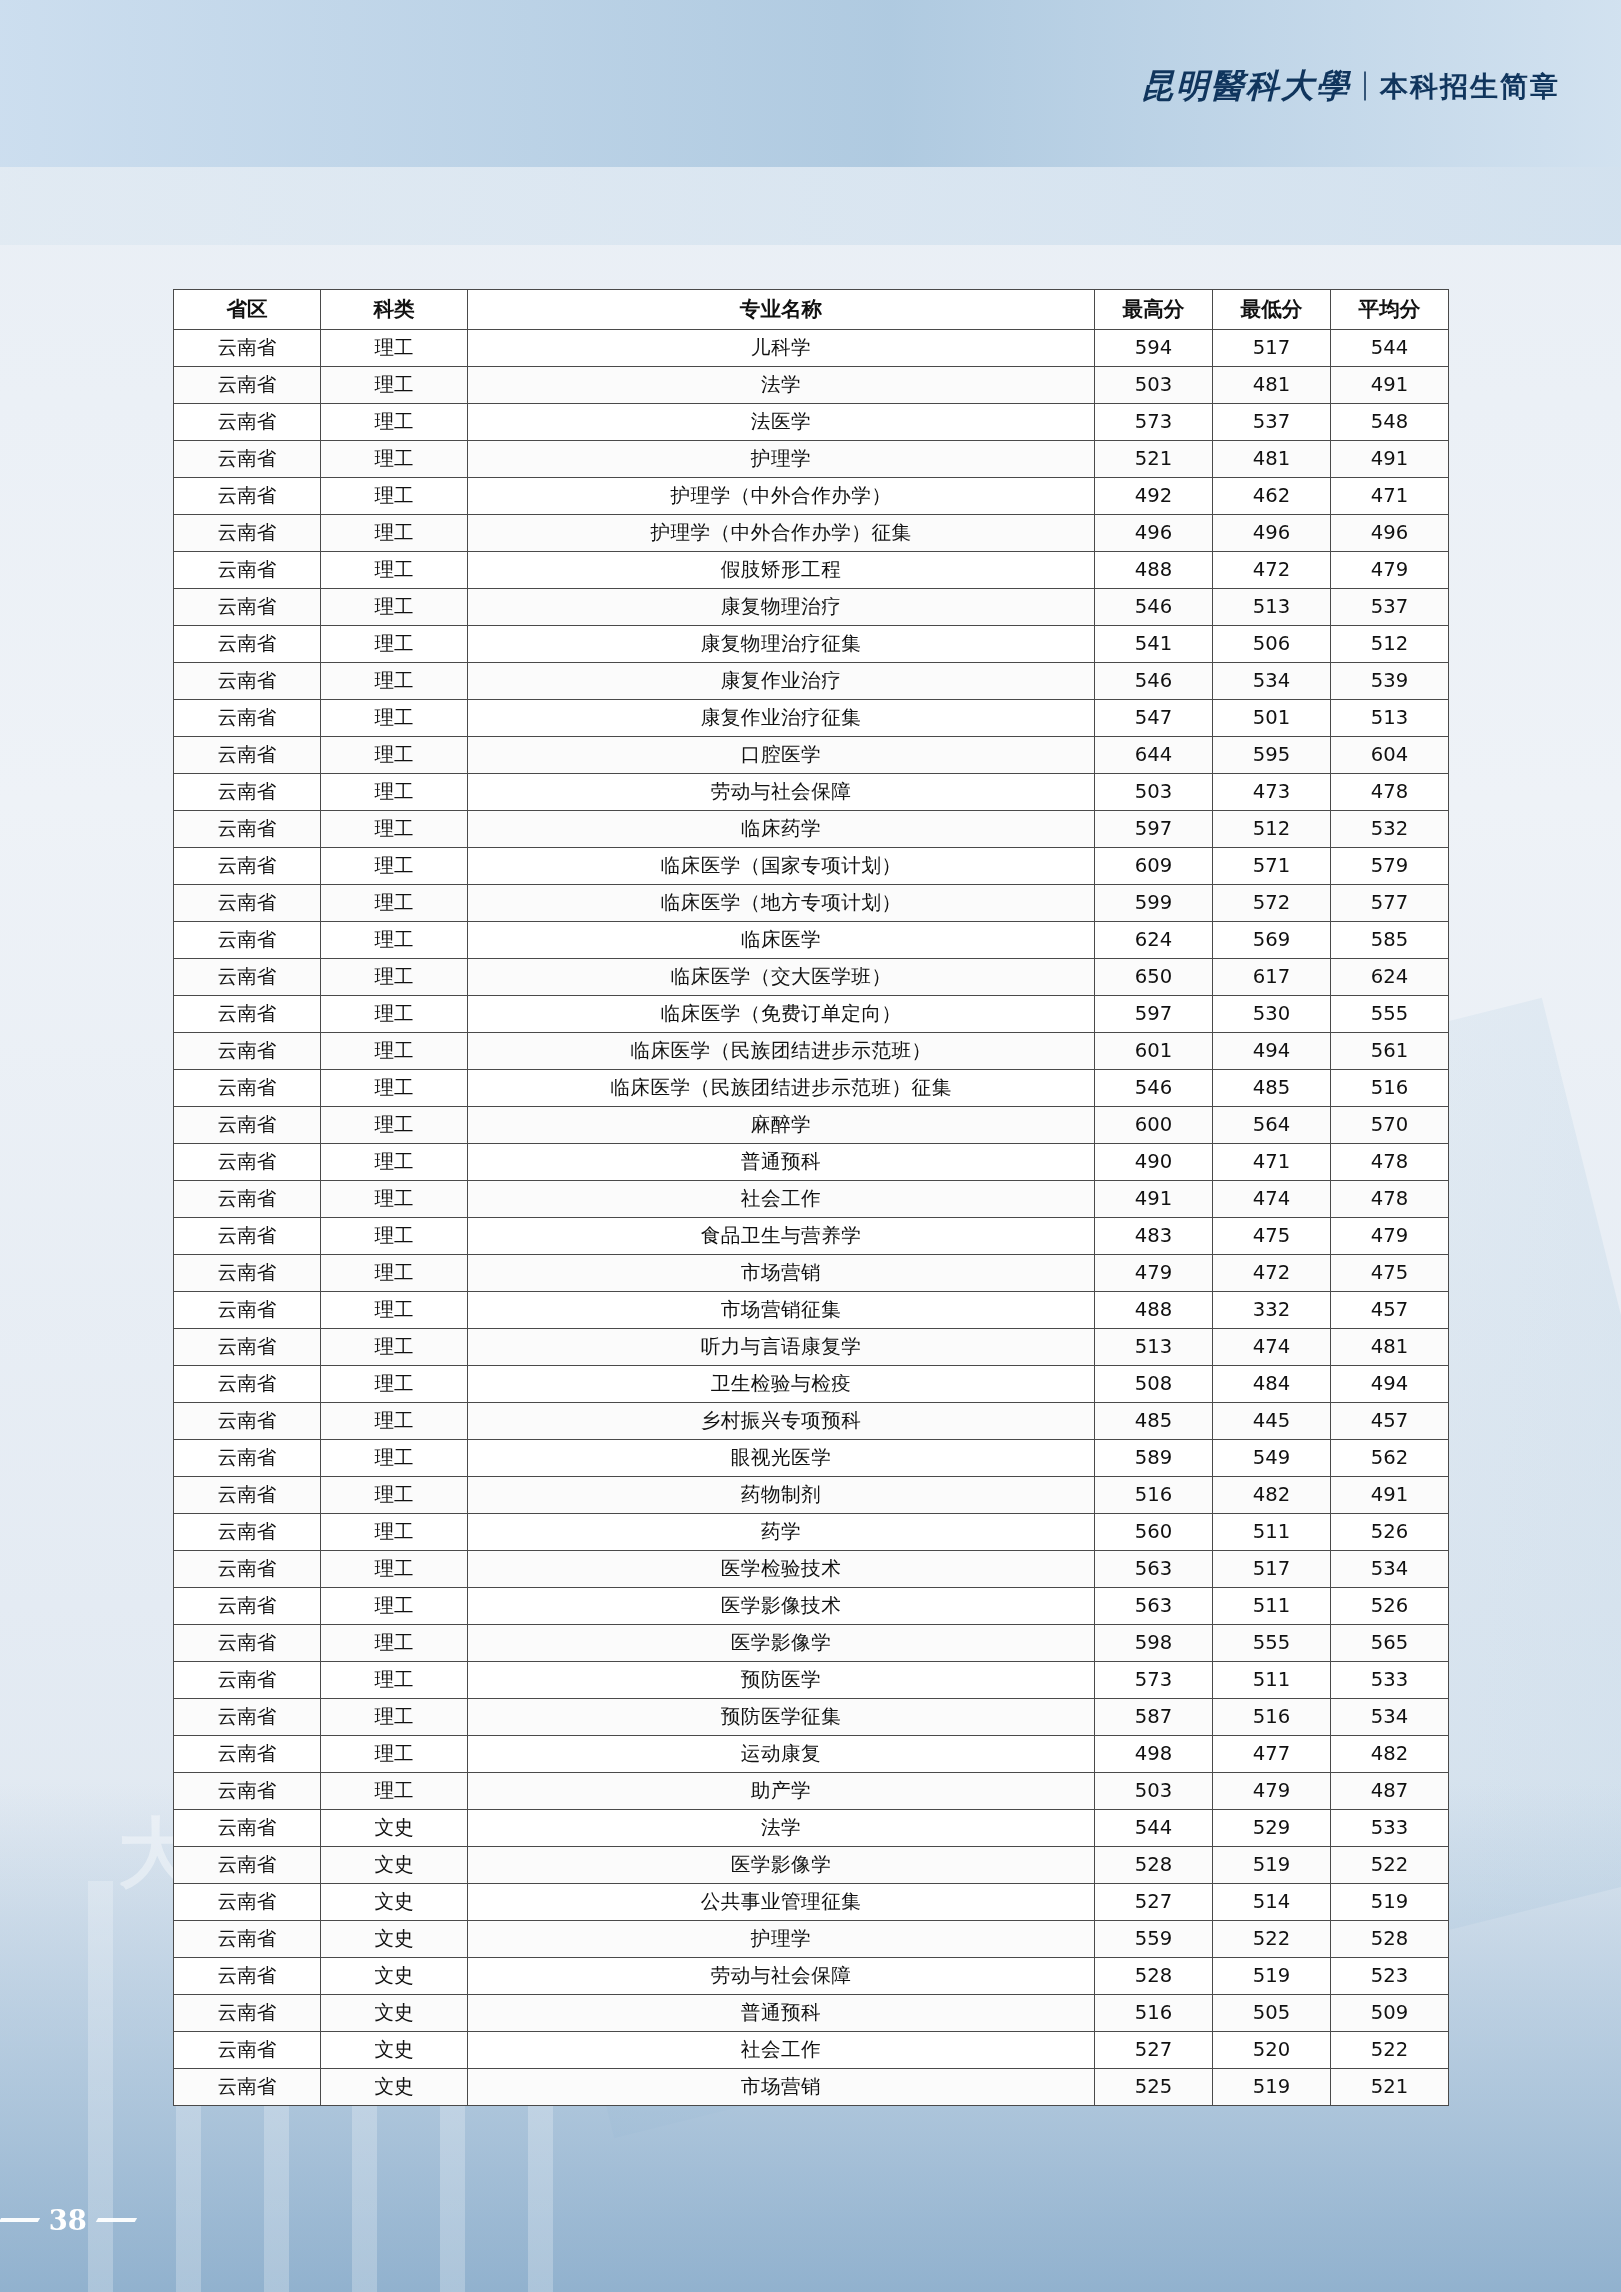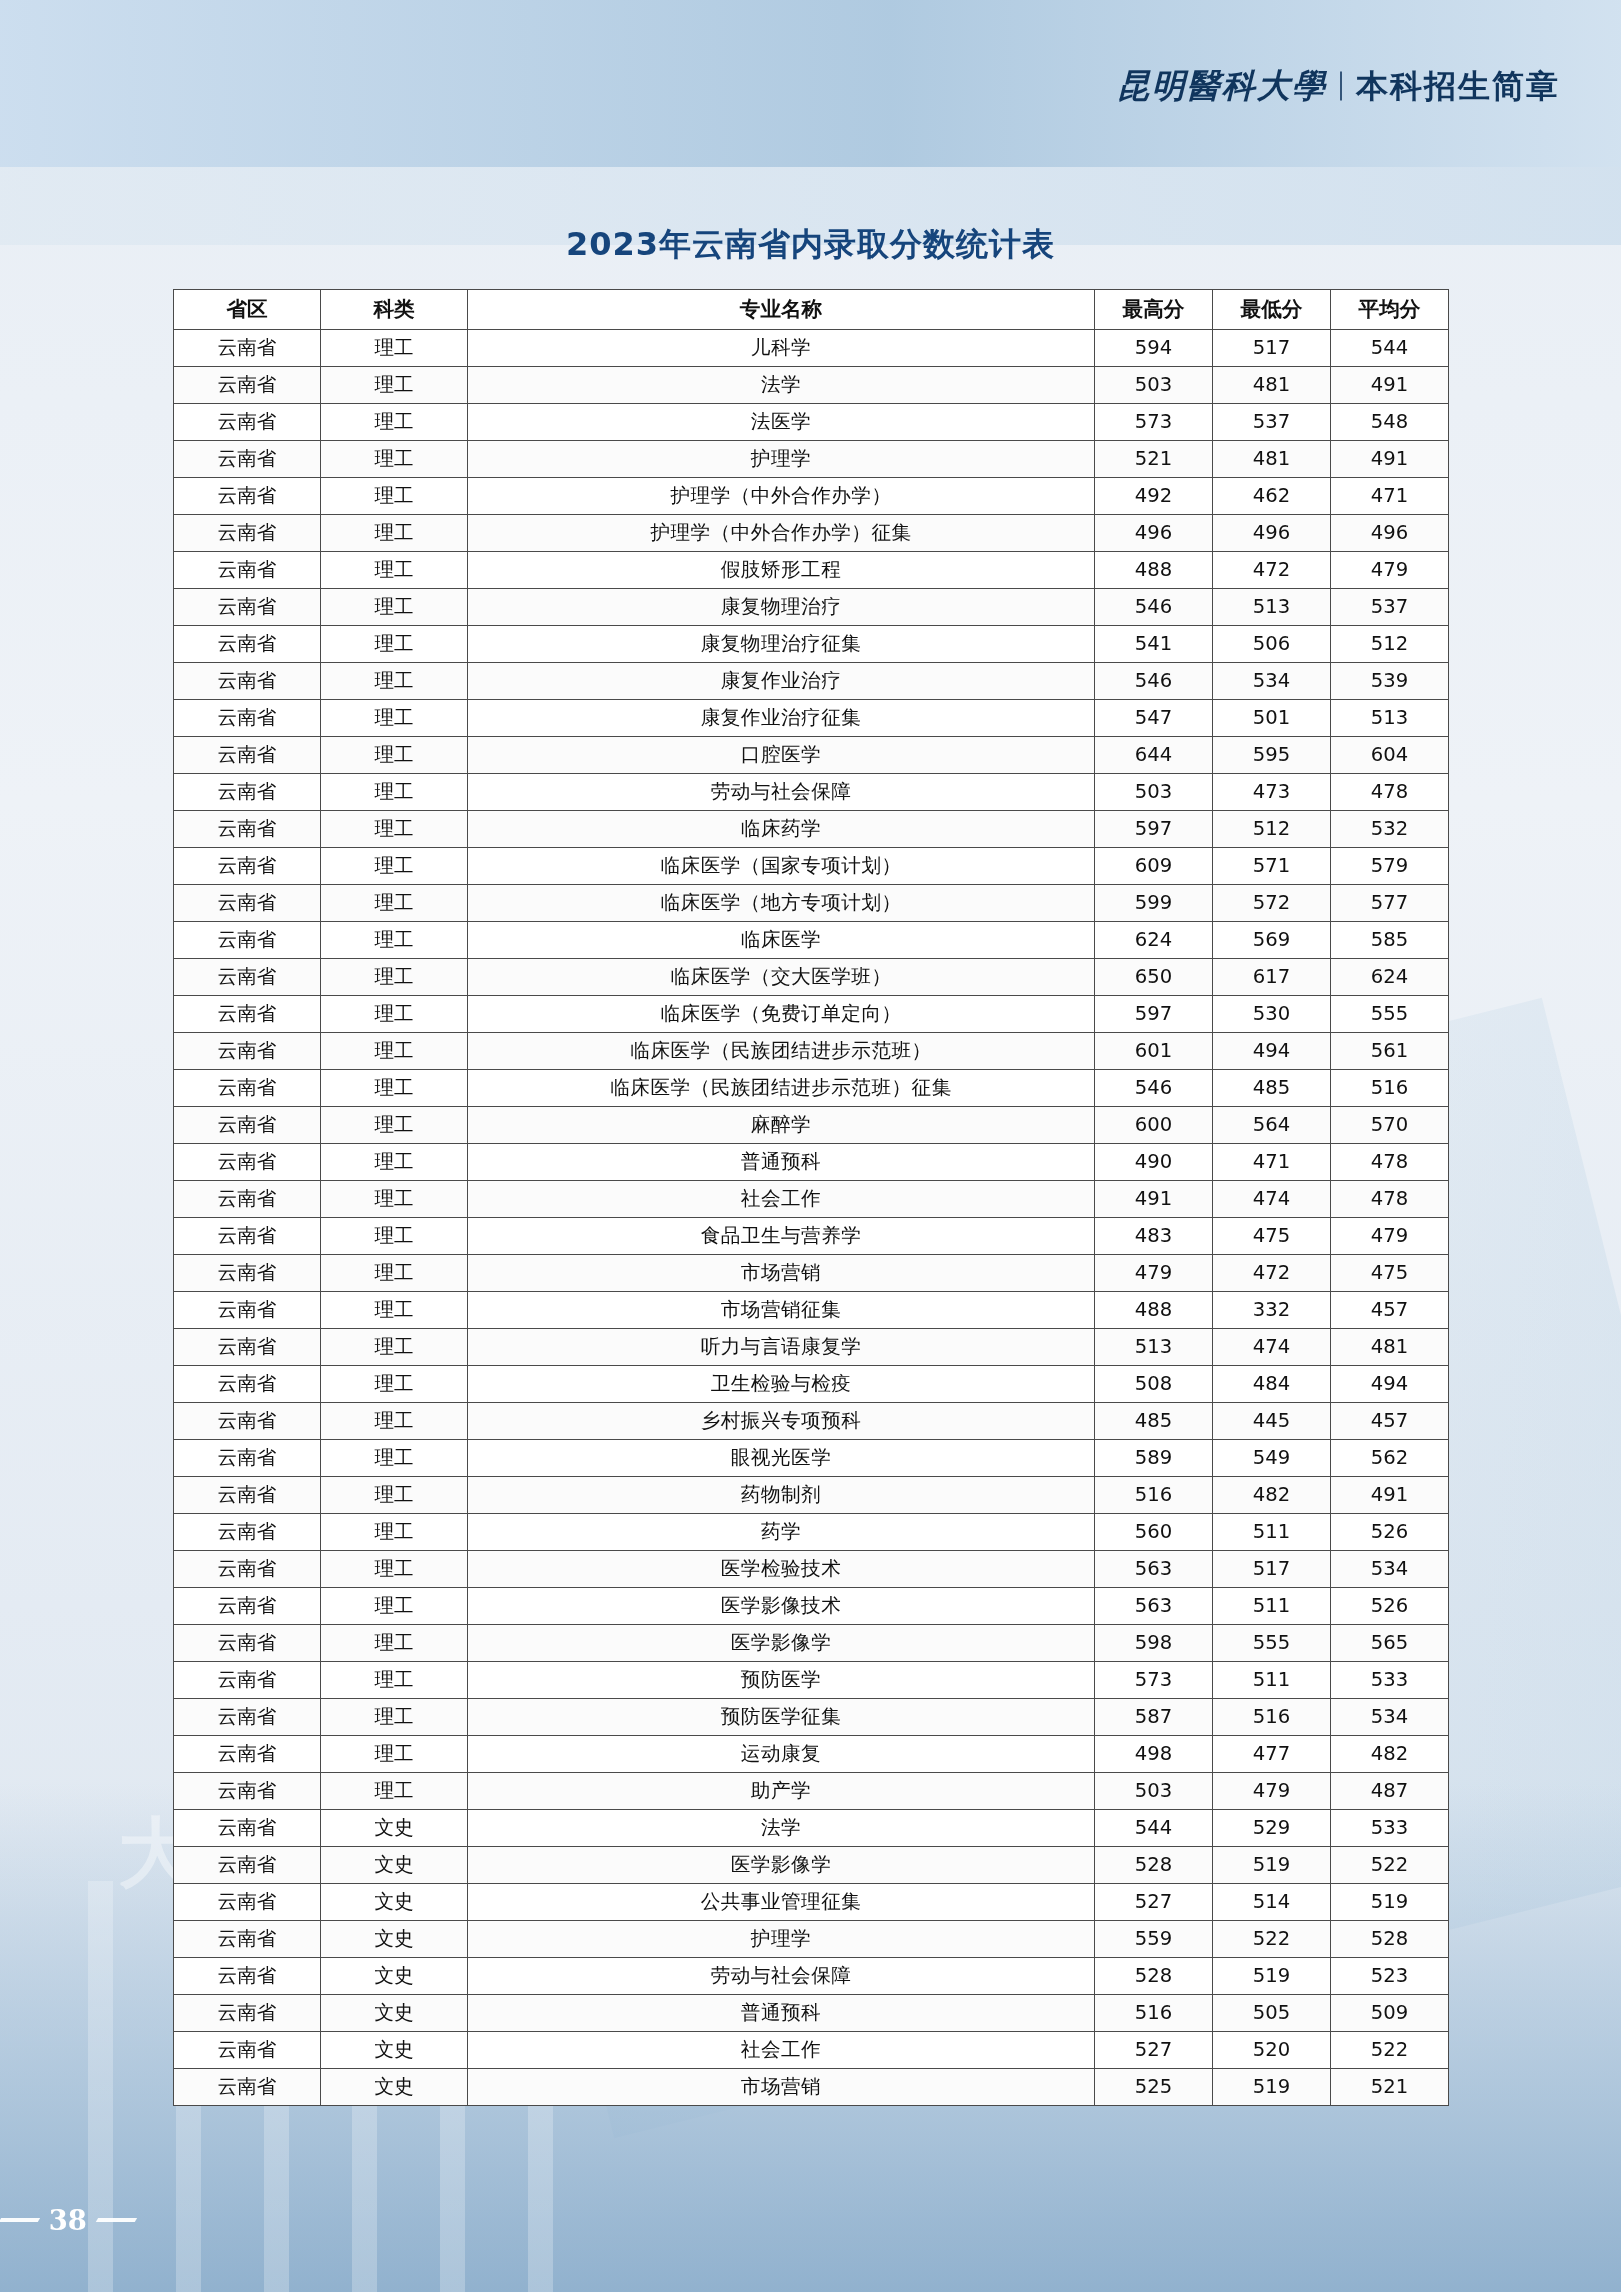--- a/index.html
+++ b/index.html
@@ -104,21 +104,21 @@
     font-style: italic;
   }
   .header-divider {
     width: 2px;
     height: 29px;
     background: #10355d;
     opacity: .8;
   }
   .header-sub {
     font-family: "DejaVu Serif", serif;
-    font-size: 32px;
+    font-size: 28px;
     font-weight: bold;
     letter-spacing: 2px;
     color: #10355d;
   }
 
   
   .sheet {
     position: absolute;
     left: 0; top: 0;
     width: 1621px;
@@ -232,21 +232,20 @@
 
 <div class="header">
   <div class="header-inner">
     <span class="header-logo-text">昆明醫科大學</span>
     <span class="header-divider"></span>
     <span class="header-sub">本科招生简章</span>
   </div>
 </div>
 
 <div class="sheet">
-  <div class="title">2023年云南省内录取分数统计表</div>
 
   <div class="table-wrap">
     <table class="scores">
       <colgroup>
         <col class="c-prov">
           <col class="c-cat">
           <col class="c-major">
         <col class="c-max">
           <col class="c-min">
           <col class="c-avg">

